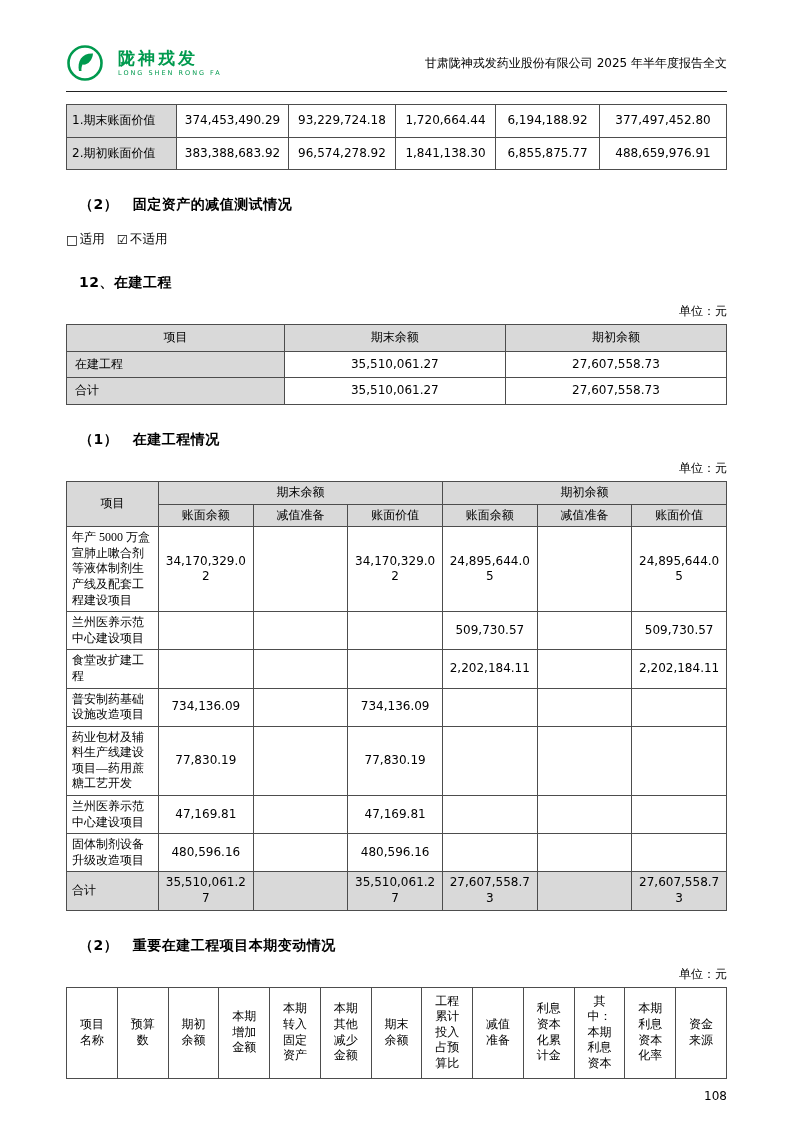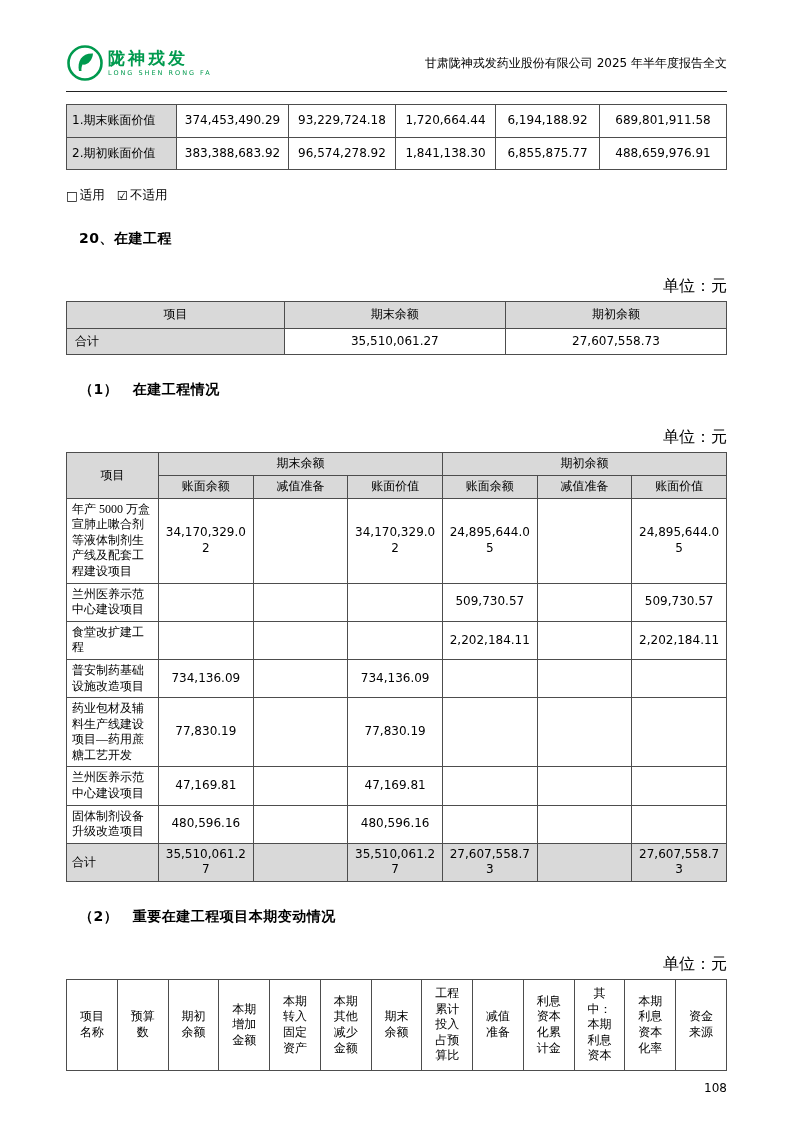--- a/index.html
+++ b/index.html
@@ -8,40 +8,40 @@
     width: 793px; height: 1122px; overflow: hidden; position: relative;
     font-family: "DejaVu Sans", sans-serif; color: #000;
   }
   .content { padding: 44px 66px 0 66px; }
 
   
   .page-header {
     display: flex; justify-content: space-between; align-items: center;
     padding-bottom: 9px; border-bottom: 1px solid #222;
   }
-  .logo { display: flex; align-items: center; gap: 4px; }
+  .logo { display: flex; align-items: center; gap: 14px; }
   .logo-txt { display: flex; flex-direction: column; }
   .logo-cn { color: #009a4e; font-size: 17px; font-weight: bold; letter-spacing: 3px; line-height: 1.1; }
   .logo-en { color: #009a4e; font-size: 6.5px; letter-spacing: 2px; margin-top: 2px; }
   .doc-title { font-size: 12px; text-align: center; }
 
   
   table { width: 100%; border-collapse: collapse; table-layout: fixed; font-size: 12px; }
   td { border: 1px solid #4d4d4d; padding: 3px 5px; vertical-align: middle; word-break: break-all; line-height: 1.3; }
   .gray { background: #d9d9d9; }
   .lbl { text-align: left; }
   .num, .ctr { text-align: center; }
 
   .carryover { margin-top: 12px; }
   .carryover td { padding: 8px 5px; }
 
   h3.sec { font-size: 14px; margin-top: 26px; padding-left: 13px; letter-spacing: 0.5px; }
   .applicability { margin-top: 17px; font-size: 12.5px; display: flex; gap: 12px; }
   .applicability .opt { display: inline-flex; gap: 2px; align-items: center; }
-  .unit { margin-top: 28px; margin-bottom: 4px; text-align: right; font-size: 16px; }
+  .unit { margin-top: 11px; margin-bottom: 4px; text-align: right; font-size: 12px; }
 
   .summary-tbl td { padding: 5px 6px; }
   .summary-tbl .lbl { padding-left: 8px; }
 
   .detail-tbl td.plbl { text-align: left; font-family: Liberation Serif, serif; }
   .detail-tbl tr.total td { background: #d9d9d9; }
 
   .changes-tbl td { height: 80px; padding: 6px 12px; text-align: center; }
 
   .page-num { margin-top: 10px; padding: 0 66px; text-align: right; font-size: 12px; }
@@ -74,59 +74,65 @@
         <col style="width:104px">
         <col>
     </colgroup>
     <tbody>
       <tr>
         <td class="lbl gray">1.期末账面价值</td>
         <td class="num">374,453,490.29</td>
         <td class="num">93,229,724.18</td>
         <td class="num">1,720,664.44</td>
         <td class="num">6,194,188.92</td>
-        <td class="num">689,801,911.58</td>
+        <td class="num">377,497,452.80</td>
       </tr>
       <tr>
         <td class="lbl gray">2.期初账面价值</td>
         <td class="num">383,388,683.92</td>
         <td class="num">96,574,278.92</td>
         <td class="num">1,841,138.30</td>
         <td class="num">6,855,875.77</td>
         <td class="num">488,659,976.91</td>
       </tr>
     </tbody>
   </table>
 
+  <h3 class="sec">（2）　固定资产的减值测试情况</h3>
 
   <div class="applicability">
     <span class="opt">
       <span>□</span>
       <span>适用</span>
     </span>
     <span class="opt">
       <span>☑</span>
       <span>不适用</span>
     </span>
   </div>
 
-  <h3 class="sec">20、在建工程</h3>
+  <h3 class="sec">12、在建工程</h3>
   <div class="unit">单位：元</div>
 
   <table class="summary-tbl">
     <colgroup>
         <col style="width:33%">
         <col style="width:33.5%">
         <col>
       </colgroup>
     <tbody>
       <tr>
         <td class="ctr gray">项目</td>
         <td class="ctr gray">期末余额</td>
         <td class="ctr gray">期初余额</td>
+      </tr>
+      <tr>
+        <td class="lbl gray">在建工程</td>
+        <td class="num">35,510,061.27</td>
+        <td class="num">27,607,558.73</td>
       </tr>
       <tr>
         <td class="lbl gray">合计</td>
         <td class="num">35,510,061.27</td>
         <td class="num">27,607,558.73</td>
       </tr>
     </tbody>
   </table>
 
   <h3 class="sec">（1）　在建工程情况</h3>

